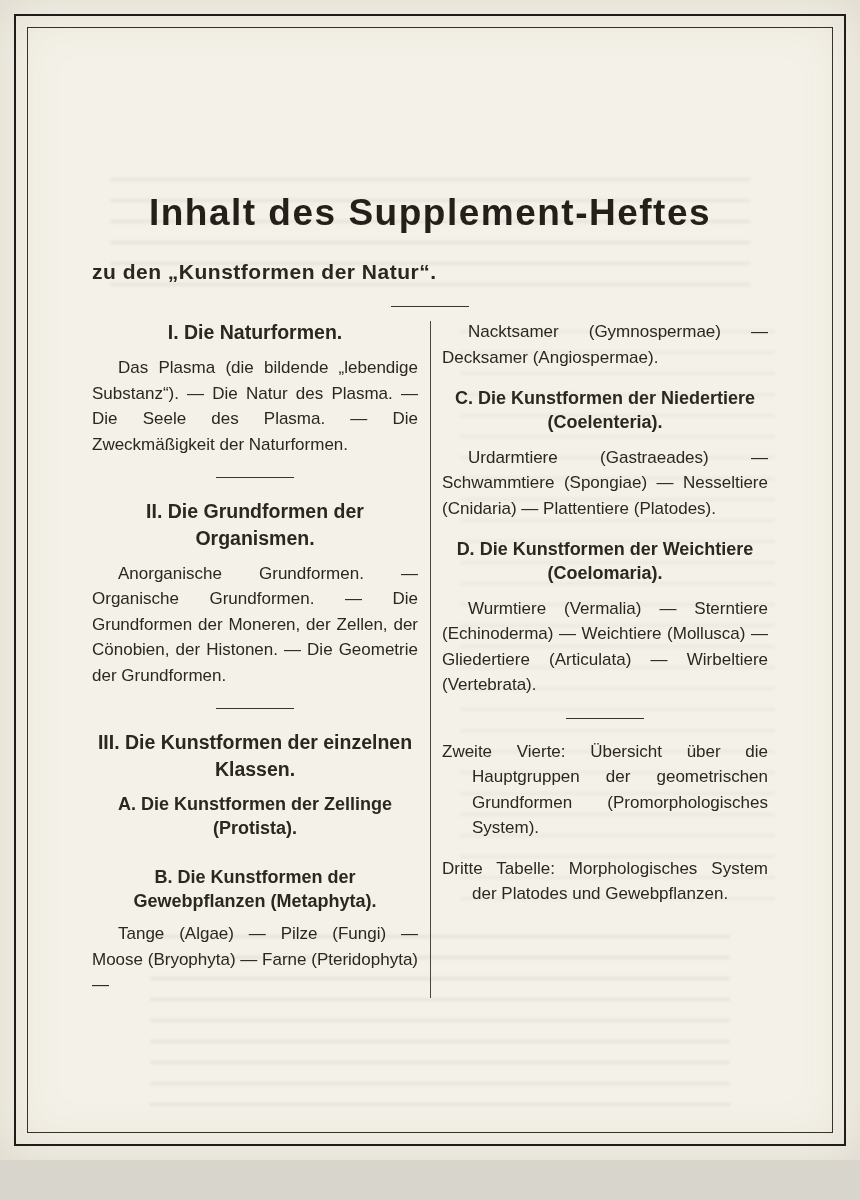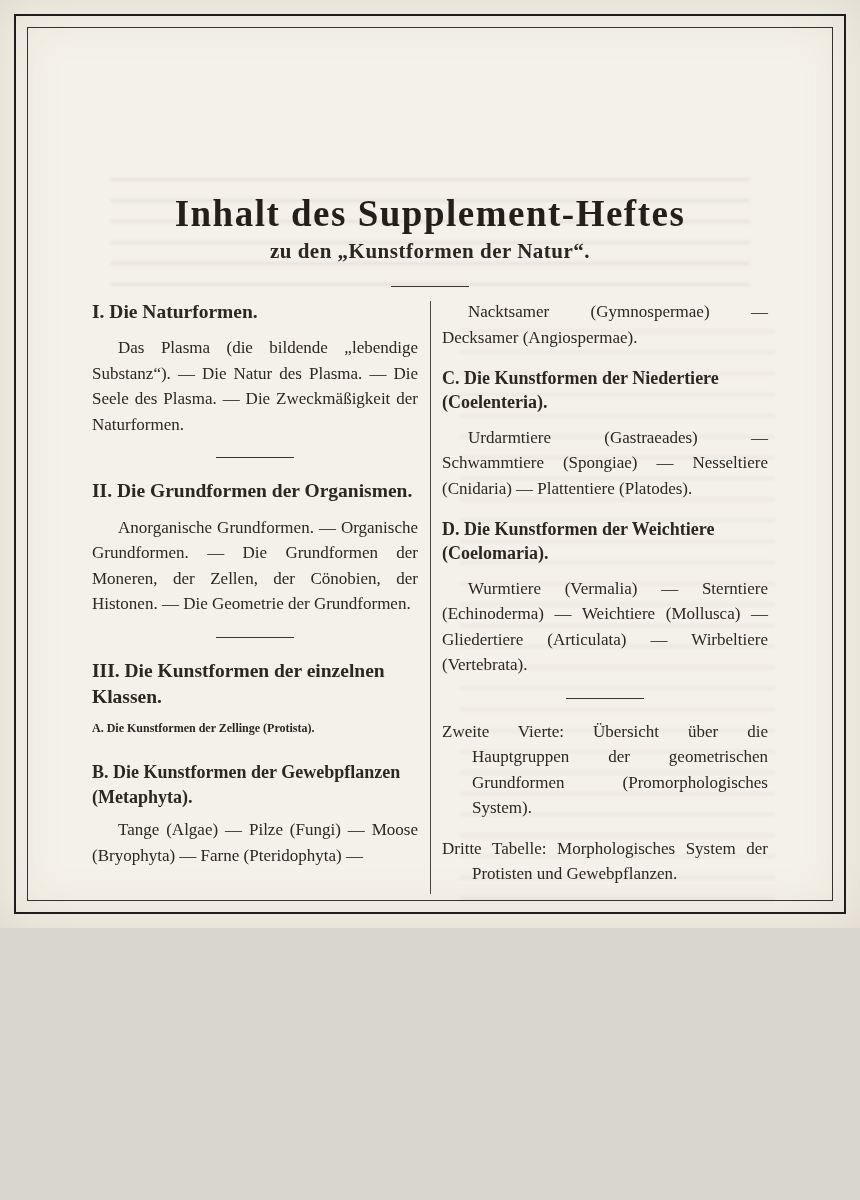--- a/index.html
+++ b/index.html
@@ -1,23 +1,23 @@
 <!DOCTYPE html>
 <html><head>
 <meta charset="utf-8">
 <style>
   * { box-sizing: border-box; margin: 0; padding: 0; }
   html, body { background: #d8d5cc; }
   .page {
     position: relative;
     width: 860px;
-    height: 928px;
+    height: 1160px;
     margin: 0 auto;
     background: #f4f1e8;
-    font-family: Liberation Serif, serif;
+    font-family: Liberation Sans, sans-serif;
     color: #2b2721;
     overflow: hidden;
     box-shadow: inset 0 0 60px rgba(120,105,80,0.18);
   }
   .frame-outer {
     position: absolute; left: 14px; top: 14px; right: 14px; bottom: 14px;
     border: 2px solid #1f1d19;
     pointer-events: none;
   }
   .frame-inner {
@@ -45,24 +45,24 @@
     left: 92px; right: 92px; top: 192px;
   }
   .title {
     text-align: center;
     font-size: 37px;
     font-weight: bold;
     letter-spacing: 1.5px;
     color: #241f18;
   }
   .subtitle {
-    text-align: center;
+    text-align: left;
     font-size: 21px;
     font-weight: bold;
-    margin-top: 4px;
+    margin-top: 26px;
     letter-spacing: 0.5px;
   }
   .rule {
     width: 78px;
     border-top: 1.5px solid #3a362e;
     margin: 0 auto;
   }
   .rule-title { margin-top: 22px; margin-bottom: 10px; }
   .rule-mid   { margin-top: 20px; margin-bottom: 20px; }
 
@@ -74,20 +74,21 @@
   .col { width: 326px; }
   .col.left  { margin-right: auto; }
   .col.right { margin-left: auto; }
   .coldivider {
     width: 1px;
     background: #4a463d;
     margin: 4px 0 8px 0;
   }
 
   .sec-heading {
+    text-align: center;
     font-size: 19.5px;
     font-weight: bold;
     margin: 16px 0 10px 0;
     line-height: 1.35;
   }
   .sec-heading.first { margin-top: 2px; }
   .body-para {
     font-size: 17px;
     line-height: 1.5;
     text-align: justify;
@@ -133,36 +134,36 @@
     <div class="columns">
 
       <div class="col left">
         <h2 class="sec-heading first">I. Die Naturformen.</h2>
         <p class="body-para">Das Plasma (die bildende „lebendige Substanz“). — Die Natur des Plasma. — Die Seele des Plasma. — Die Zweckmäßigkeit der Naturformen.</p>
         <div class="rule rule-mid"></div>
         <h2 class="sec-heading">II. Die Grundformen der Organismen.</h2>
         <p class="body-para">Anorganische Grundformen. — Organische Grundformen. — Die Grundformen der Moneren, der Zellen, der Cönobien, der Histonen. — Die Geometrie der Grundformen.</p>
         <div class="rule rule-mid"></div>
         <h2 class="sec-heading">III. Die Kunstformen der einzelnen Klassen.</h2>
-        <h3 class="sec-heading" style="font-size:12px; margin:8px 0 8px 0;">A. Die Kunstformen der Zellinge (Protista).</h3>
+        <h3 class="sec-heading" style="font-size:18px; margin:8px 0 8px 0;">A. Die Kunstformen der Zellinge (Protista).</h3>
         <h3 class="sec-heading" style="font-size:18px; margin:24px 0 8px 0;">B. Die Kunstformen der Gewebpflanzen (Metaphyta).</h3>
         <p class="body-para">Tange (Algae) — Pilze (Fungi) — Moose (Bryophyta) — Farne (Pteridophyta) —</p>
       </div>
 
       <div class="coldivider"></div>
 
       <div class="col right">
         <p class="body-para no-top" style="margin-top:2px;">Nacktsamer (Gymnospermae) — Decksamer (Angiospermae).</p>
         <h3 class="sec-heading" style="font-size:18px;">C. Die Kunstformen der Niedertiere (Coelenteria).</h3>
         <p class="body-para">Urdarmtiere (Gastraeades) — Schwammtiere (Spongiae) — Nesseltiere (Cnidaria) — Plattentiere (Platodes).</p>
         <h3 class="sec-heading" style="font-size:18px;">D. Die Kunstformen der Weichtiere (Coelomaria).</h3>
         <p class="body-para">Wurmtiere (Vermalia) — Sterntiere (Echinoderma) — Weichtiere (Mollusca) — Gliedertiere (Articulata) — Wirbeltiere (Vertebrata).</p>
         <div class="rule rule-mid"></div>
         <p class="table-para">Zweite Vierte: Übersicht über die Hauptgruppen der geometrischen Grundformen (Promorphologisches System).</p>
-        <p class="table-para">Dritte Tabelle: Morphologisches System der Protisten und Gewebpflanzen.</p>
+        <p class="table-para">Dritte Tabelle: Morphologisches System der Platodes und Gewebpflanzen.</p>
       </div>
 
     </div>
   </div>
 
   <div class="pagenum">5</div>
 
 </div>
 
 </body></html>

